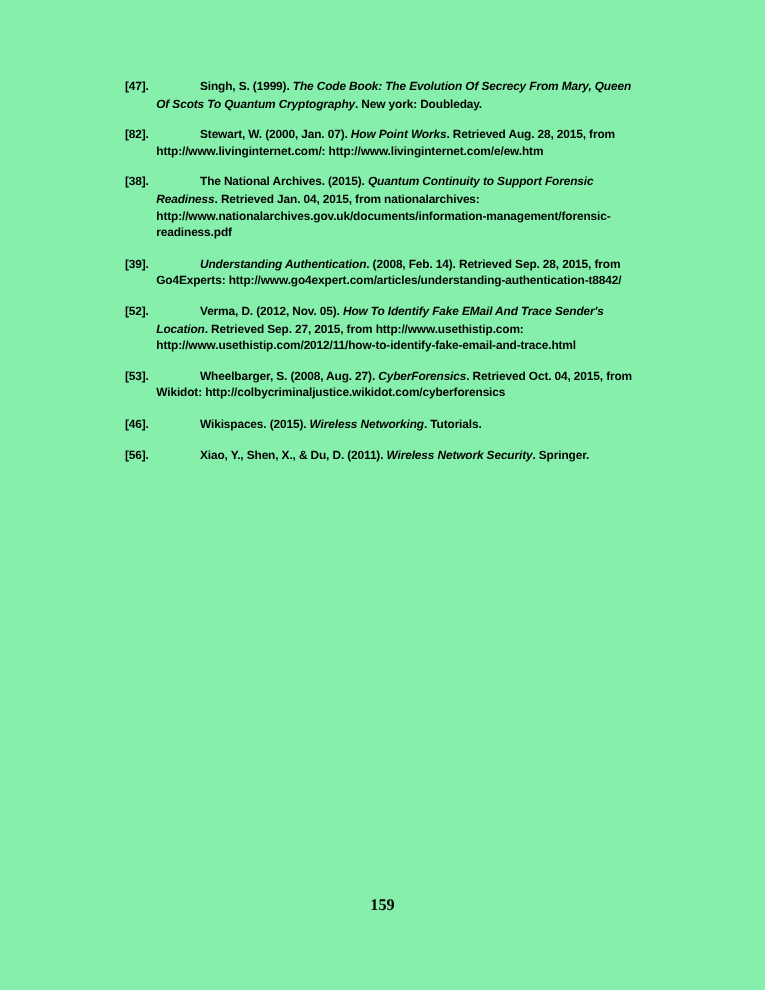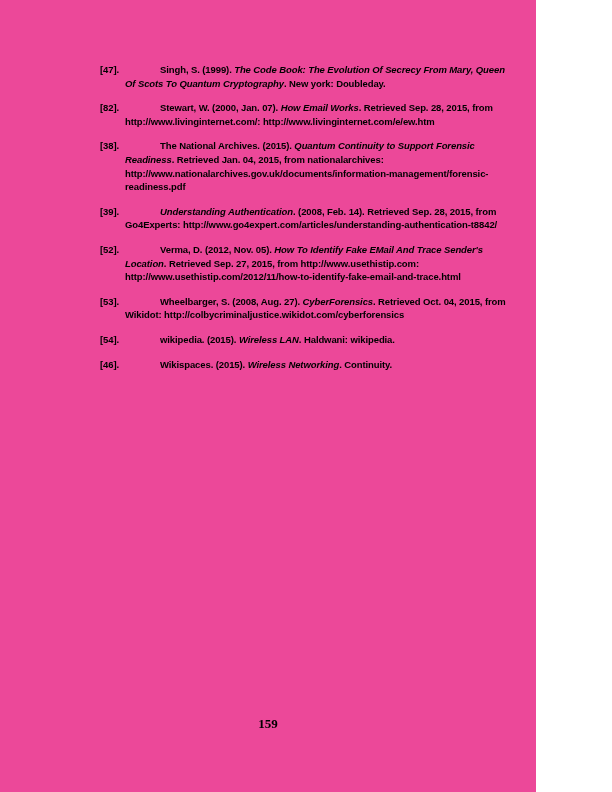--- a/index.html
+++ b/index.html
@@ -2,23 +2,23 @@
 <html><head>
 <meta charset="utf-8">
 <style>
   html, body {
     margin: 0;
     padding: 0;
     background: #ffffff;
   }
   .page {
     position: relative;
-    width: 536px;
+    width: 612px;
     height: 792px;
-    background: #ec4899;
+    background: #86efac;
     overflow: hidden;
     font-family: "Liberation Sans", sans-serif;
     color: #000000;
   }
   .refs {
     position: absolute;
     top: 63px;
     left: 100px;
     width: 414px;
   }
@@ -50,22 +50,22 @@
     font-size: 13px;
     font-weight: bold;
   }
 </style>
 </head>
 <body>
 
 <div class="page">
   <div class="refs" id="ref-list">
       <p class="ref-entry"><span class="ref-label">[47].</span><span>Singh, S. (1999). </span><i>The Code Book: The Evolution Of Secrecy From Mary, Queen Of Scots To Quantum Cryptography</i><span>. New york: Doubleday.</span></p>
-      <p class="ref-entry"><span class="ref-label">[82].</span><span>Stewart, W. (2000, Jan. 07). </span><i>How Email Works</i><span>. Retrieved Sep. 28, 2015, from http://www.livinginternet.com/: http://www.livinginternet.com/e/ew.htm</span></p>
+      <p class="ref-entry"><span class="ref-label">[82].</span><span>Stewart, W. (2000, Jan. 07). </span><i>How Point Works</i><span>. Retrieved Aug. 28, 2015, from http://www.livinginternet.com/: http://www.livinginternet.com/e/ew.htm</span></p>
       <p class="ref-entry"><span class="ref-label">[38].</span><span>The National Archives. (2015). </span><i>Quantum Continuity to Support Forensic Readiness</i><span>. Retrieved Jan. 04, 2015, from nationalarchives: http://www.nationalarchives.gov.uk/documents/information-management/forensic-readiness.pdf</span></p>
       <p class="ref-entry"><span class="ref-label">[39].</span><i>Understanding Authentication</i><span>. (2008, Feb. 14). Retrieved Sep. 28, 2015, from Go4Experts: http://www.go4expert.com/articles/understanding-authentication-t8842/</span></p>
       <p class="ref-entry"><span class="ref-label">[52].</span><span>Verma, D. (2012, Nov. 05). </span><i>How To Identify Fake EMail And Trace Sender's Location</i><span>. Retrieved Sep. 27, 2015, from http://www.usethistip.com: http://www.usethistip.com/2012/11/how-to-identify-fake-email-and-trace.html</span></p>
       <p class="ref-entry"><span class="ref-label">[53].</span><span>Wheelbarger, S. (2008, Aug. 27). </span><i>CyberForensics</i><span>. Retrieved Oct. 04, 2015, from Wikidot: http://colbycriminaljustice.wikidot.com/cyberforensics</span></p>
-      <p class="ref-entry"><span class="ref-label">[54].</span><span>wikipedia. (2015). </span><i>Wireless LAN</i><span>. Haldwani: wikipedia.</span></p>
-      <p class="ref-entry"><span class="ref-label">[46].</span><span>Wikispaces. (2015). </span><i>Wireless Networking</i><span>. Continuity.</span></p>
+      <p class="ref-entry"><span class="ref-label">[46].</span><span>Wikispaces. (2015). </span><i>Wireless Networking</i><span>. Tutorials.</span></p>
+      <p class="ref-entry"><span class="ref-label">[56].</span><span>Xiao, Y., Shen, X., &amp; Du, D. (2011). </span><i>Wireless Network Security</i><span>. Springer.</span></p>
     </div>
   <div class="page-number">159</div>
 </div>
 
 </body></html>

